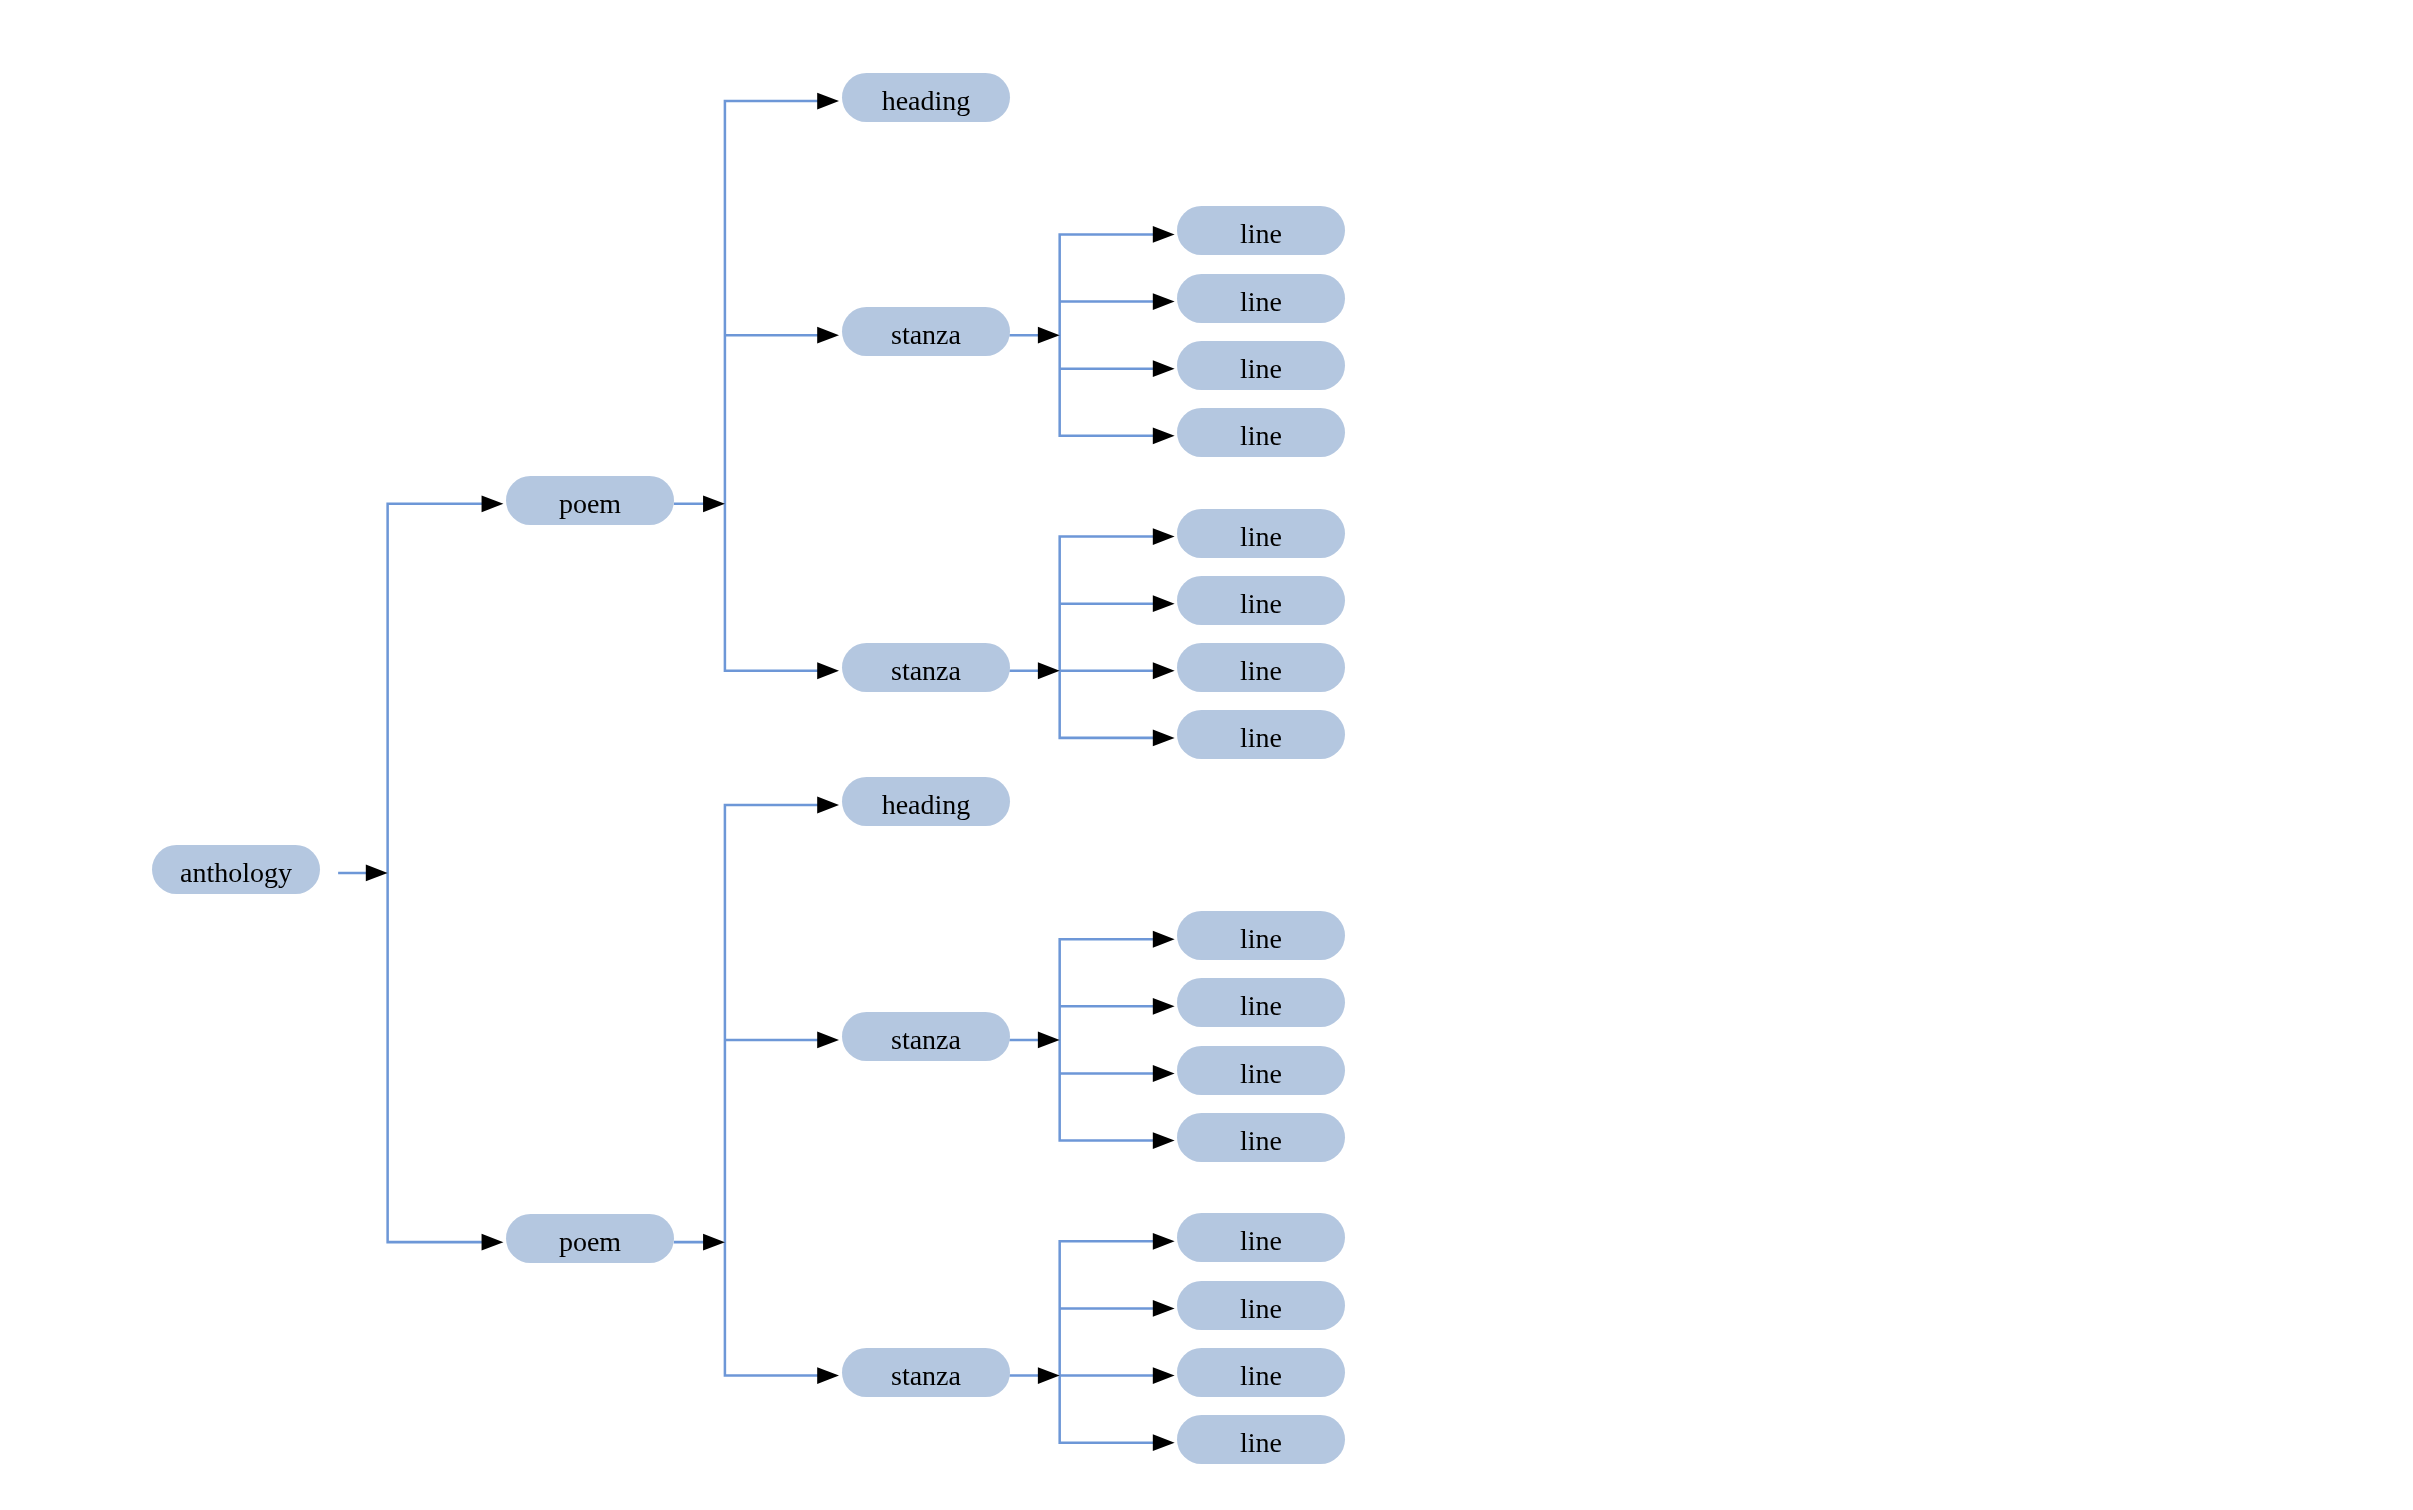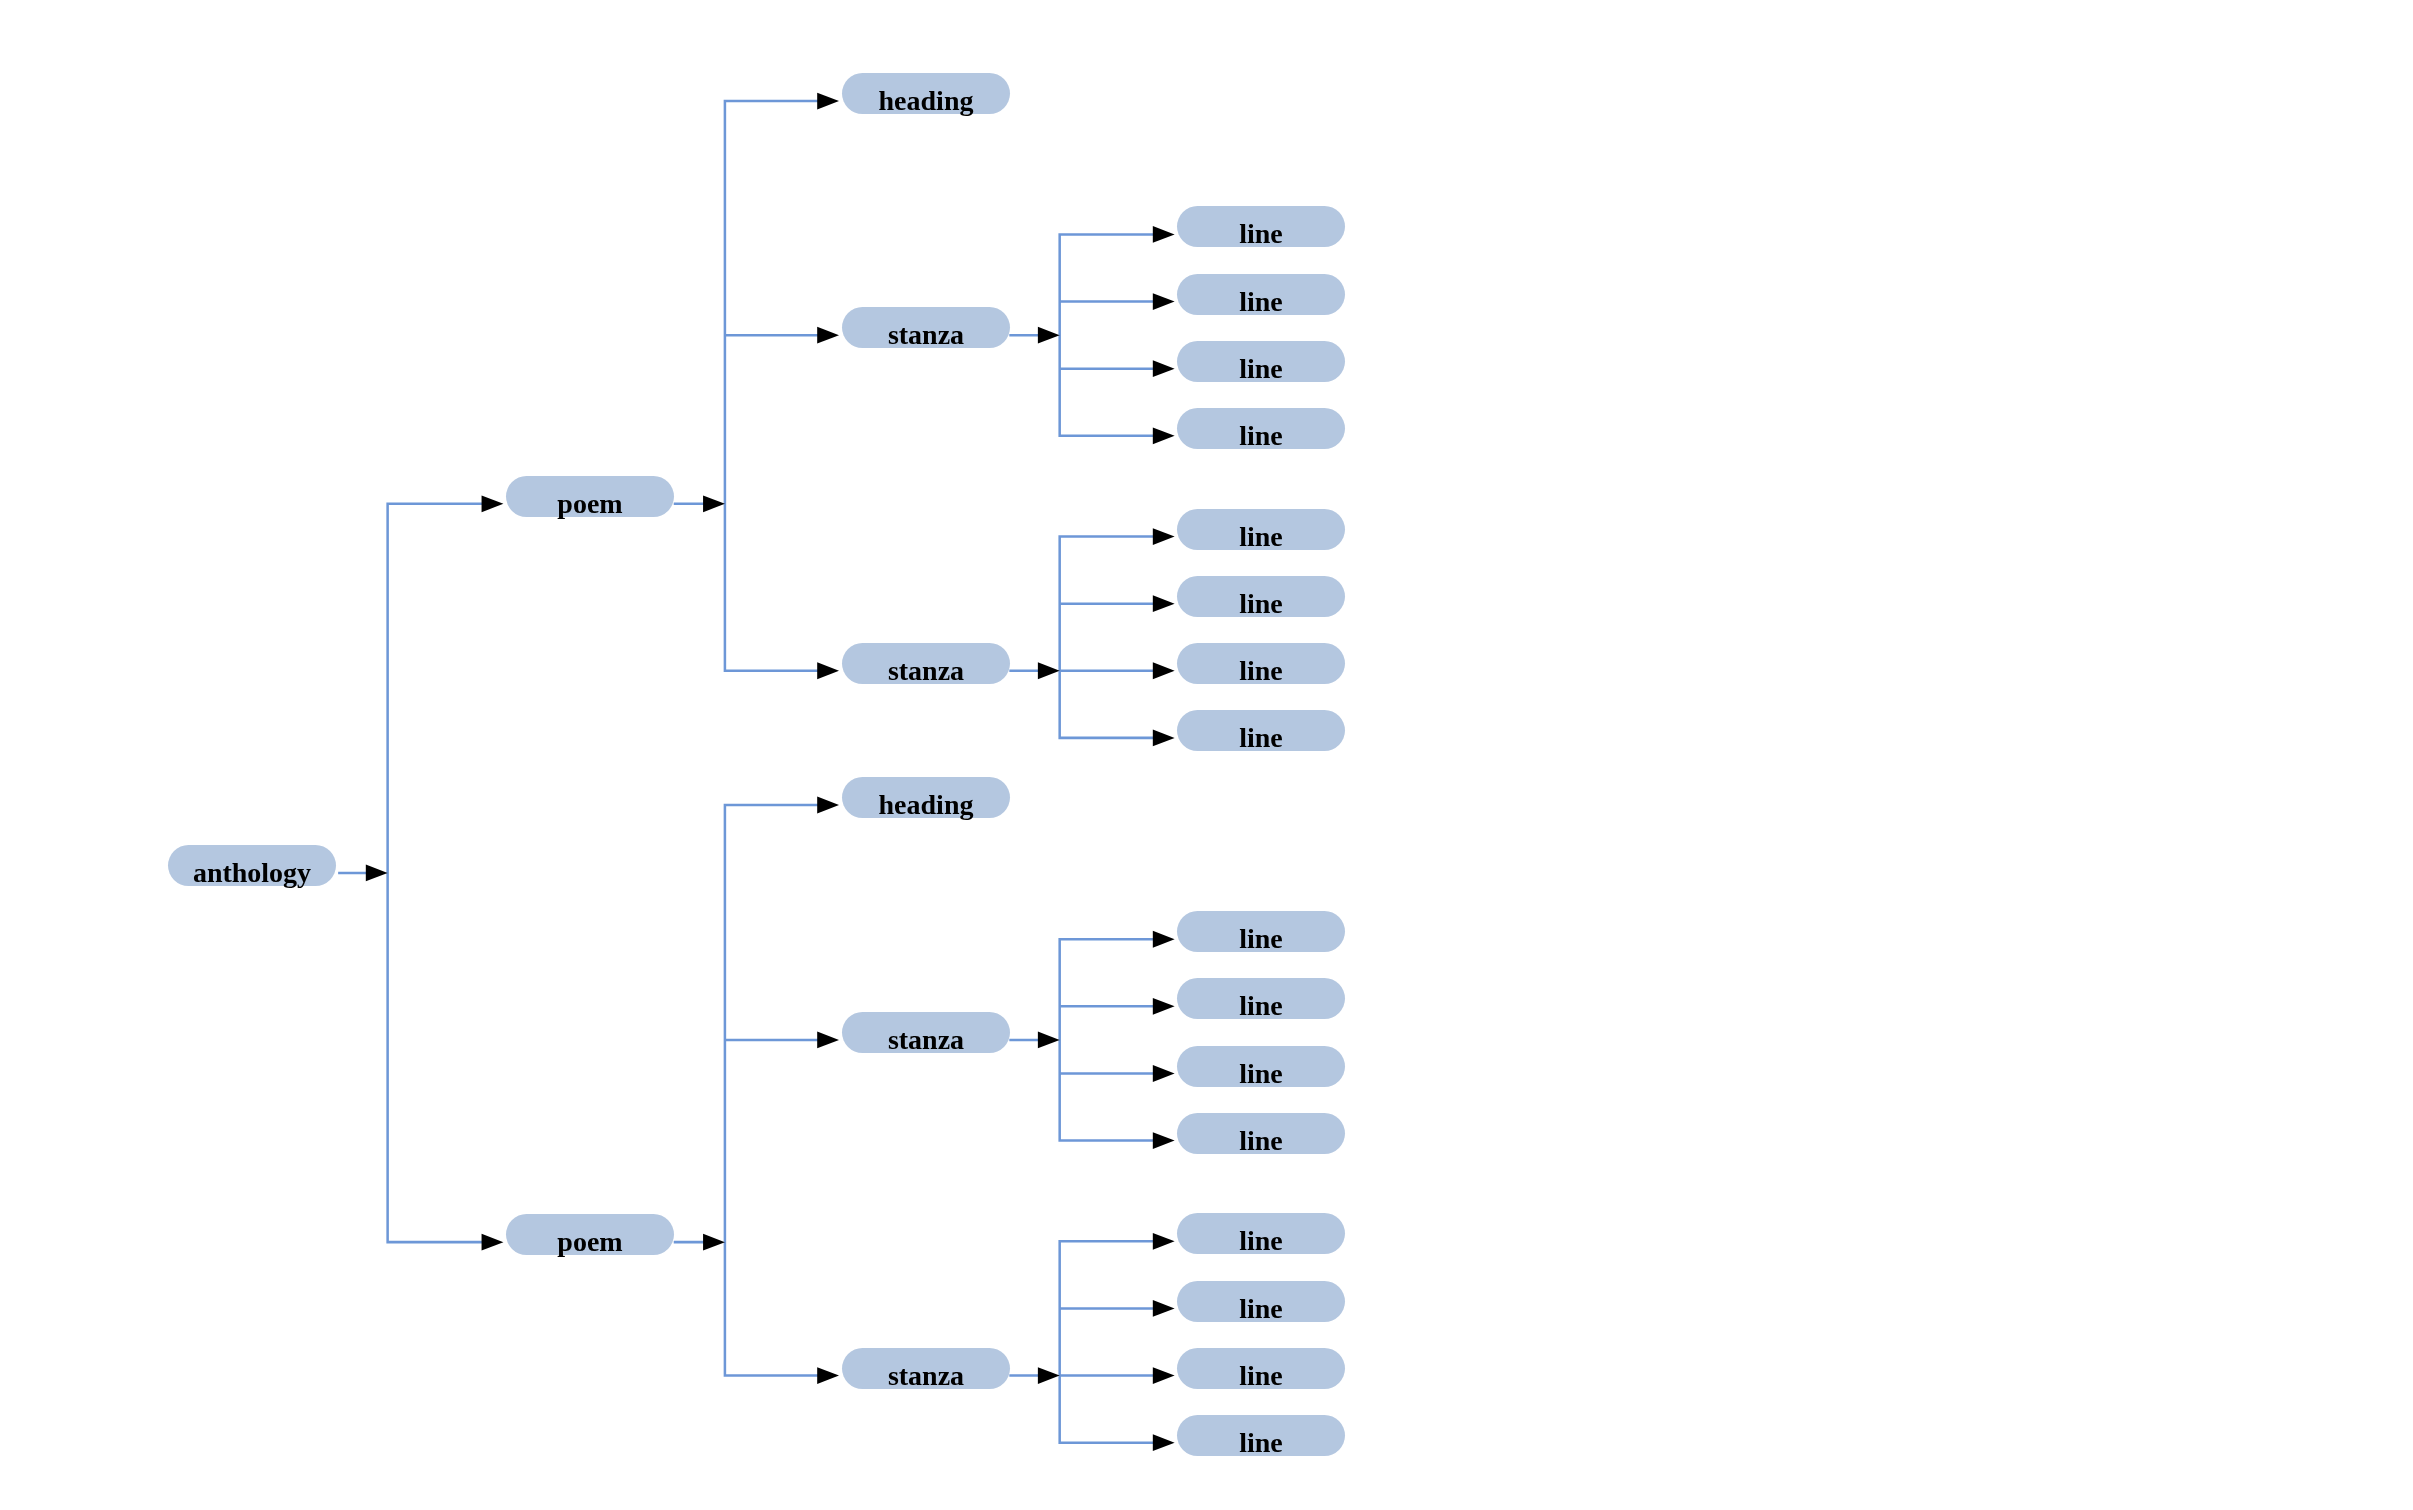--- a/index.html
+++ b/index.html
@@ -8,27 +8,27 @@
     width:2413px;height:1511px;
     background:#ffffff;
     font-family:"Liberation Serif","DejaVu Serif",serif;
     overflow:hidden;
   }
   .edges{position:absolute;left:0;top:0;}
   .edge-line{stroke:#6D97D7;stroke-width:3;fill:none;}
   .arrowhead{fill:#000000;stroke:none;}
   .node{
     position:absolute;
-    width:168px;height:41px;
+    width:168px;height:49px;
     background:#B4C7E0;
     border-radius:28px;
     text-align:center;
     line-height:55px;
     font-size:28px;
-    font-weight:bold;
+    font-weight:normal;
     color:#000000;
     white-space:nowrap;
   }
 </style>
 </head>
 <body>
 
 <div class="canvas">
 
   <svg class="edges" width="2413" height="1511" viewBox="0 0 2876 1800">
@@ -86,21 +86,21 @@
     <g>
       <path class="edge-line" d="M1203 1639 H1241 M1377 1479 H1263 V1719 H1377 M1263 1559 H1377 M1263 1639 H1377"></path>
       <polygon class="arrowhead" points="1263,1639 1237,1629 1237,1649"></polygon>
       <polygon class="arrowhead" points="1400,1479 1374,1469 1374,1489"></polygon>
       <polygon class="arrowhead" points="1400,1559 1374,1549 1374,1569"></polygon>
       <polygon class="arrowhead" points="1400,1639 1374,1629 1374,1649"></polygon>
       <polygon class="arrowhead" points="1400,1719 1374,1709 1374,1729"></polygon>
     </g>
   </svg>
 
-  <div class="node" style="left:168px;top:845px">anthology</div>
+  <div class="node" style="left:152px;top:845px">anthology</div>
 
   <div class="node" style="left:506px;top:476px">poem</div>
   <div class="node" style="left:506px;top:1214px">poem</div>
 
   <div class="node" style="left:842px;top:73px">heading</div>
   <div class="node" style="left:842px;top:307px">stanza</div>
   <div class="node" style="left:842px;top:643px">stanza</div>
 
   <div class="node" style="left:842px;top:777px">heading</div>
   <div class="node" style="left:842px;top:1012px">stanza</div>

